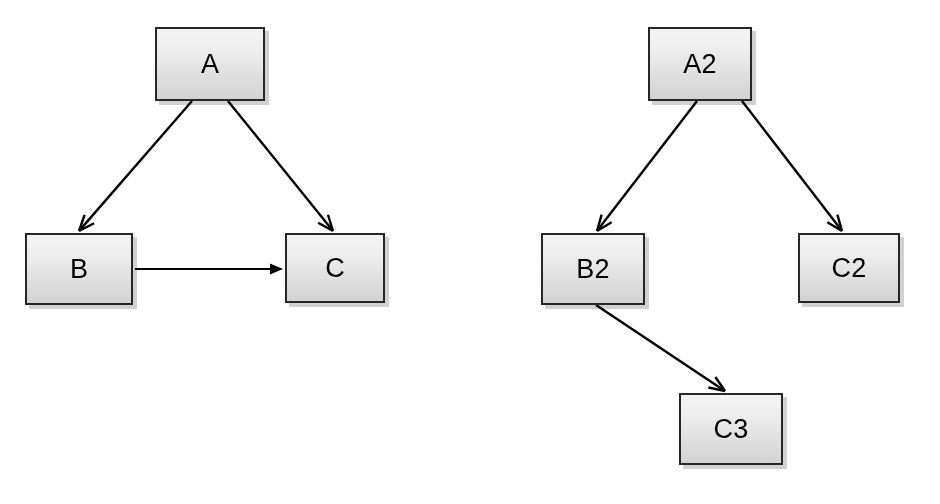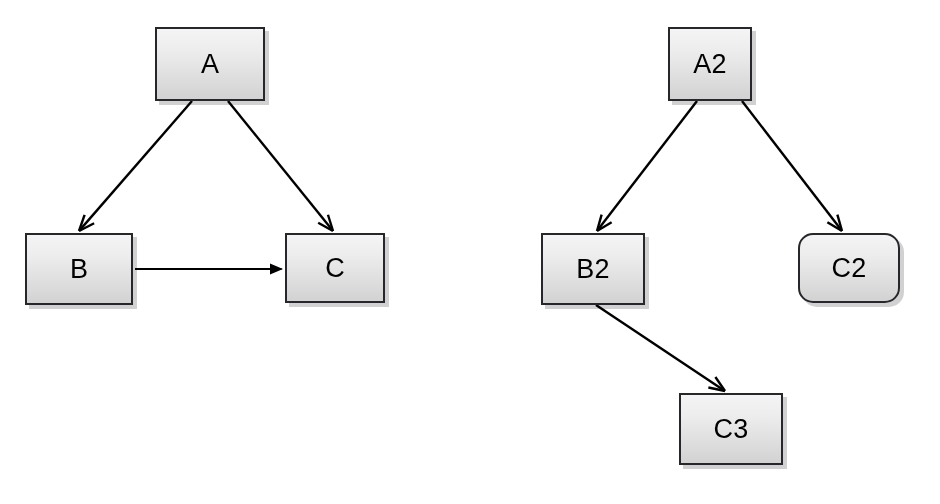--- a/index.html
+++ b/index.html
@@ -74,26 +74,26 @@
   <div class="node" style="left: 155px; top: 27px; width: 110px; height: 74px;">
     <span class="node-label">A</span>
   </div>
   <div class="node" style="left: 25px; top: 233px; width: 108px; height: 72px;">
     <span class="node-label">B</span>
   </div>
   <div class="node" style="left: 285px; top: 233px; width: 100px; height: 70px;">
     <span class="node-label">C</span>
   </div>
 
-  <div class="node" style="left: 668px; top: 27px; width: 84px; height: 74px; align-items: center;">
+  <div class="node" style="left: 648px; top: 27px; width: 104px; height: 74px; align-items: center;">
     <span class="node-label">A2</span>
   </div>
   <div class="node" style="left: 541px; top: 233px; width: 104px; height: 72px; align-items: center;">
     <span class="node-label">B2</span>
   </div>
-  <div class="node" style="left: 798px; top: 233px; width: 102px; height: 70px; border-radius: 15px;">
+  <div class="node" style="left: 798px; top: 233px; width: 102px; height: 70px;">
     <span class="node-label">C2</span>
   </div>
   <div class="node" style="left: 679px; top: 393px; width: 104px; height: 72px;">
     <span class="node-label">C3</span>
   </div>
 
 </div>
 
 </body></html>

